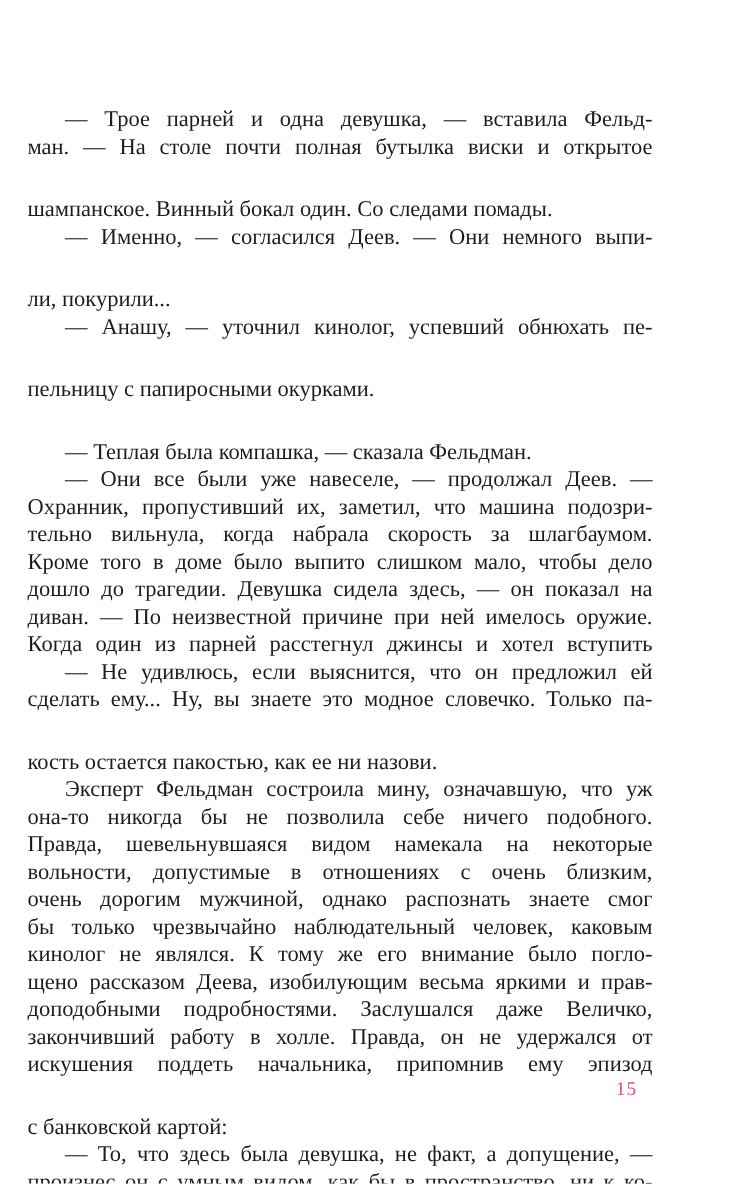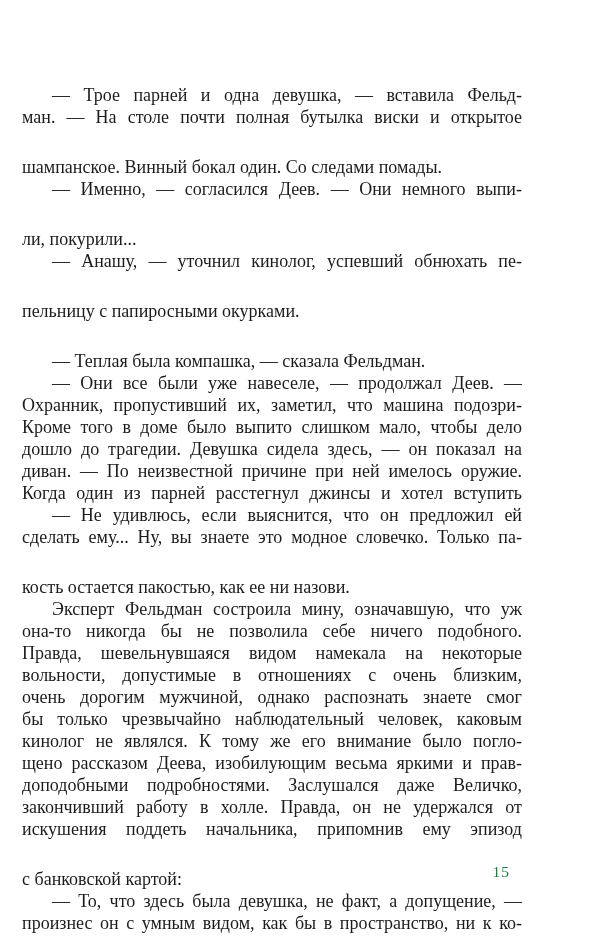--- a/index.html
+++ b/index.html
@@ -41,21 +41,21 @@
   .line.first {
     text-indent: 30px;
   }
   .page-number {
     position: absolute;
     top: 863px;
     right: 90px;
     font-size: 15.5px;
     line-height: 18px;
     letter-spacing: 1px;
-    color: #15803d;
+    color: #ec4899;
   }
 </style>
 </head>
 <body>
 
 <div class="book-page">
   <div class="text-block" id="text-block">
       <p class="para">
         <span class="line first">— Трое парней и одна девушка, — вставила Фельд-</span>
         <span class="line">ман. — На столе почти полная бутылка виски и открытое</span>
@@ -68,20 +68,21 @@
       <p class="para">
         <span class="line first">— Анашу, — уточнил кинолог, успевший обнюхать пе-</span>
         <span class="line last">пельницу с папиросными окурками.</span>
       </p>
       <p class="para">
         <span class="line first last">— Теплая была компашка, — сказала Фельдман.</span>
       </p>
       <p class="para">
         <span class="line first">— Они все были уже навеселе, — продолжал Деев. —</span>
         <span class="line">Охранник, пропустивший их, заметил, что машина подозри-</span>
+        <span class="line">тельно вильнула, когда набрала скорость за шлагбаумом.</span>
         <span class="line">Кроме того в доме было выпито слишком мало, чтобы дело</span>
         <span class="line">дошло до трагедии. Девушка сидела здесь, — он показал на</span>
         <span class="line">диван. — По неизвестной причине при ней имелось оружие.</span>
         <span class="line">Когда один из парней расстегнул джинсы и хотел вступить</span>
       </p>
       <p class="para">
         <span class="line first">— Не удивлюсь, если выяснится, что он предложил ей</span>
         <span class="line">сделать ему... Ну, вы знаете это модное словечко. Только па-</span>
         <span class="line last">кость остается пакостью, как ее ни назови.</span>
       </p>

